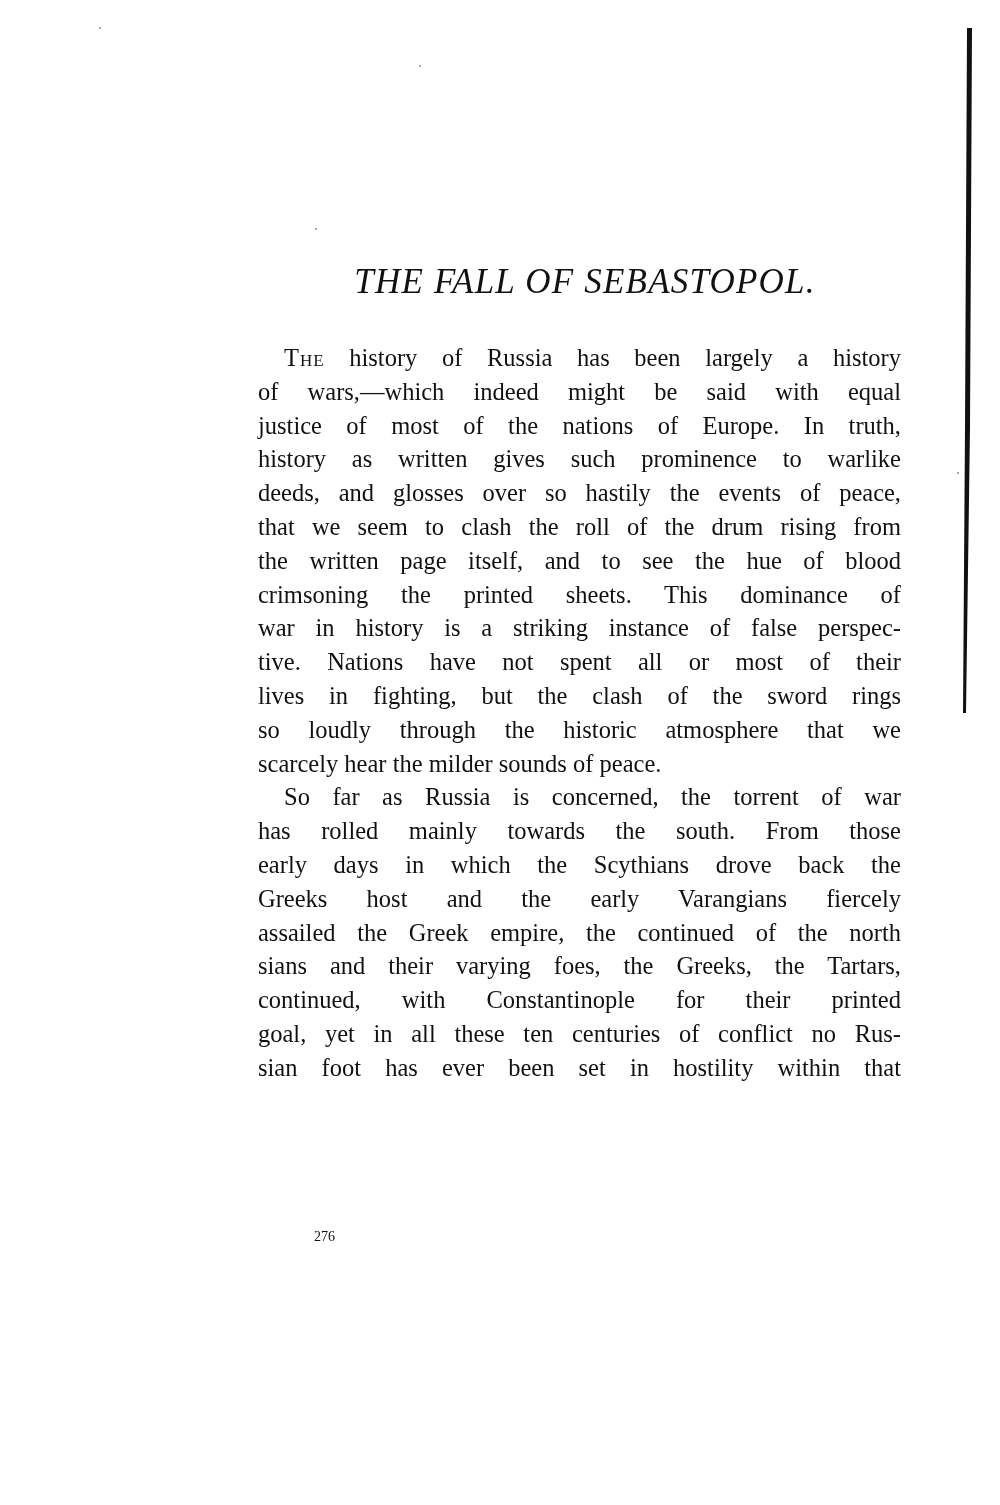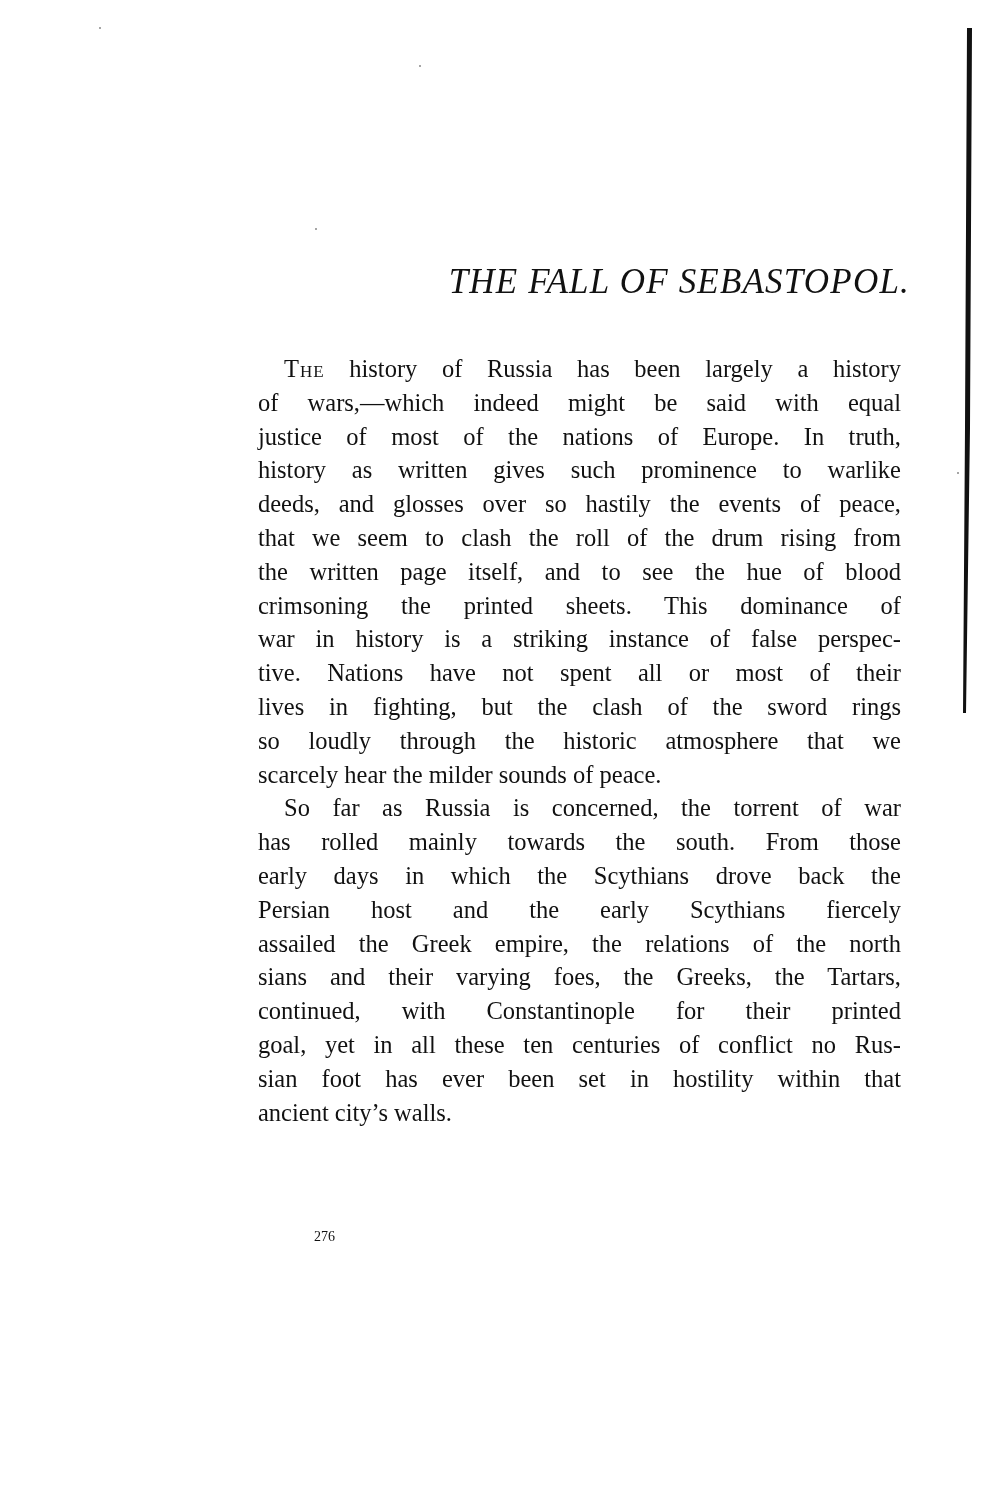--- a/index.html
+++ b/index.html
@@ -27,34 +27,34 @@
       top: 28px;
       width: 10px;
       height: 685px;
       pointer-events: none;
     }
     .title {
       position: absolute;
       left: 250px;
       width: 660px;
       top: 262px;
-      text-align: right;
+      text-align: center;
       font-style: italic;
       font-size: 35px;
       letter-spacing: 1.2px;
       line-height: 40px;
       margin: 0;
       font-weight: normal;
       padding-left: 10px;
       box-sizing: border-box;
     }
     .body {
       position: absolute;
       left: 258px;
-      top: 352px;
+      top: 341px;
       width: 643px;
     }
     .para { margin: 0; }
     .line {
       display: block;
       height: 33.8px;
       line-height: 33.8px;
       font-size: 24.5px;
       text-align: justify;
       text-align-last: justify;
@@ -115,24 +115,23 @@
         <span class="line"><span>war in history is a striking instance of false perspec-</span></span>
         <span class="line"><span>tive.  Nations have not spent all or most of their</span></span>
         <span class="line"><span>lives in fighting, but the clash of the sword rings</span></span>
         <span class="line"><span>so loudly through the historic atmosphere that we</span></span>
         <span class="line last"><span>scarcely hear the milder sounds of peace.</span></span>
       </div>
     <div class="para" id="para-1">
         <span class="line indent"><span>So far as Russia is concerned, the torrent of war</span></span>
         <span class="line"><span>has rolled mainly towards the south.  From those</span></span>
         <span class="line"><span>early days in which the Scythians drove back the</span></span>
-        <span class="line"><span>Persian host and the early Scythians fiercely</span></span>
-        <span class="line"><span>assailed the Greek empire, the relations of the north</span></span>
+        <span class="line"><span>Greeks host and the early Varangians fiercely</span></span>
+        <span class="line"><span>assailed the Greek empire, the continued of the north</span></span>
         <span class="line"><span>sians and their varying foes, the Greeks, the Tartars,</span></span>
         <span class="line"><span>continued, with Constantinople for their printed</span></span>
         <span class="line"><span>goal, yet in all these ten centuries of conflict no Rus-</span></span>
         <span class="line"><span>sian foot has ever been set in hostility within that</span></span>
-        <span class="line last"><span>ancient city’s walls.</span></span>
       </div>
   </div>
 
   <div class="folio">276</div>
 </div>
 
 </body></html>

